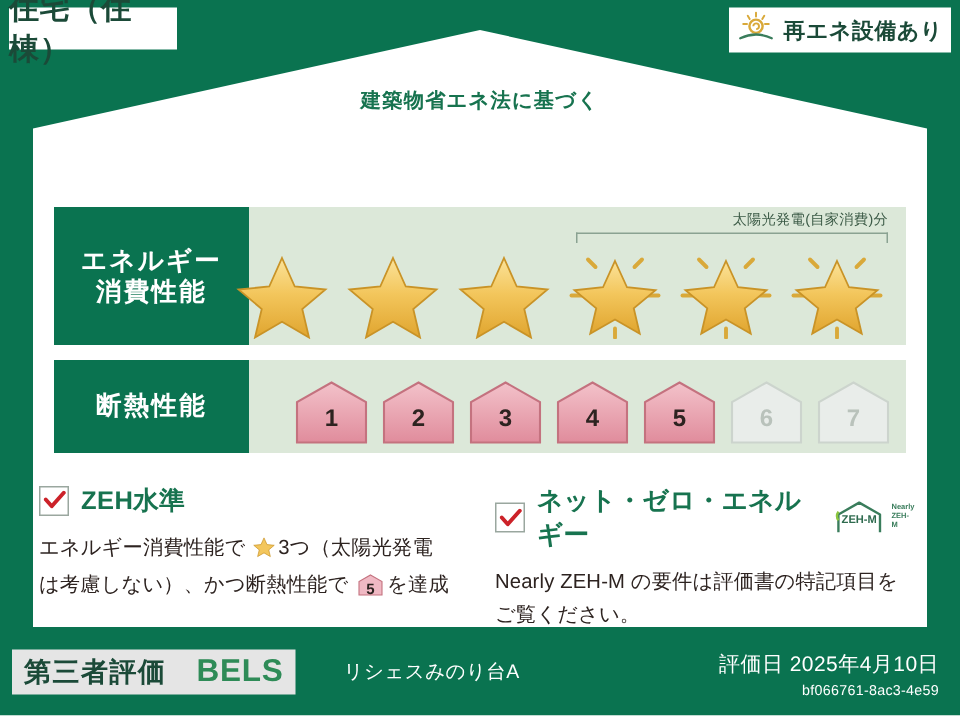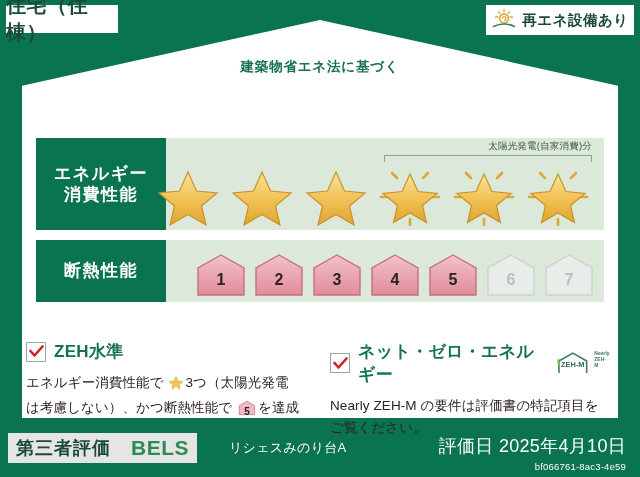--- a/index.html
+++ b/index.html
@@ -100,21 +100,21 @@
   .grade-cell svg { display: block; width: 54px; height: 48px; }
   .grade-num {
     position: absolute; left: 0; right: 0; top: 20px;
     text-align: center; font-size: 16px; font-weight: bold;
   }
   .grade-cell.on .grade-num { color: #2d2320; }
   .grade-cell.off .grade-num { color: #b9c2bb; }
 
   
   .criteria {
-    position: absolute; top: 340px; width: 280px;
+    position: absolute; top: 322px; width: 280px;
   }
   #criteria-left { left: 26px; }
   #criteria-right { left: 330px; }
 
   .criteria-head { display: flex; align-items: center; gap: 8px; }
   .checkbox {
     width: 20px; height: 20px; flex: none;
     border: 1px solid #9aa79f; background: #fff;
     display: flex; align-items: center; justify-content: center;
   }
@@ -125,40 +125,40 @@
   .criteria-text {
     margin-top: 9px; font-size: 13.5px; color: #2d2320;
     line-height: 1.62; letter-spacing: .1px;
   }
   .inline-star { display: inline-block; vertical-align: -3px; margin: 0 1px; }
   .inline-grade { display: inline-block; vertical-align: -4px; margin: 0 2px; position: relative; }
   .inline-grade .inline-grade-num {
     position: absolute; left: 0; right: 0; top: 4px;
     text-align: center; font-size: 10px; font-weight: bold; color: #2d2320;
   }
-  #zehm-logo { display: inline-flex; gap: 2px; margin-left: 4px; vertical-align: -6px; }
+  #zehm-logo { display: inline-flex; align-items: center; gap: 2px; margin-left: 4px; vertical-align: -6px; }
   #zehm-logo-sub { font-size: 5px; line-height: 1.15; color: #3a7d5c; font-weight: bold; }
 
   
   #footer { position: absolute; left: 0; bottom: 0; width: 640px; height: 52px; }
   #footer-left {
     position: absolute; left: 8px; top: 8px;
     display: flex; align-items: center; gap: 8px;
   }
   #bels-plate {
     background: #e5e5e5; height: 30px; padding: 0 8px;
     display: flex; align-items: center; gap: 20px;
   }
   #bels-third-party { font-size: 18px; font-weight: bold; color: #1b4a38; letter-spacing: 1px; }
   #bels-mark { font-size: 21px; font-weight: bold; color: #2e8b57; letter-spacing: .5px; }
   #property-name { font-size: 13px; color: #ffffff; letter-spacing: .3px; margin-left: 24px; }
   #footer-right {
     position: absolute; right: 14px; top: 9px; text-align: right; color: #ffffff;
   }
-  #eval-date { font-size: 18px; letter-spacing: .3px; }
+  #eval-date { font-size: 14px; letter-spacing: .3px; }
   #eval-id { font-size: 9.5px; margin-top: 3px; letter-spacing: .2px; }
 </style>
 </head>
 <body>
 
 <div id="label-root">
 
   <div id="house-panel"></div>
 
   <div class="corner-tag" id="tag-building-type">

